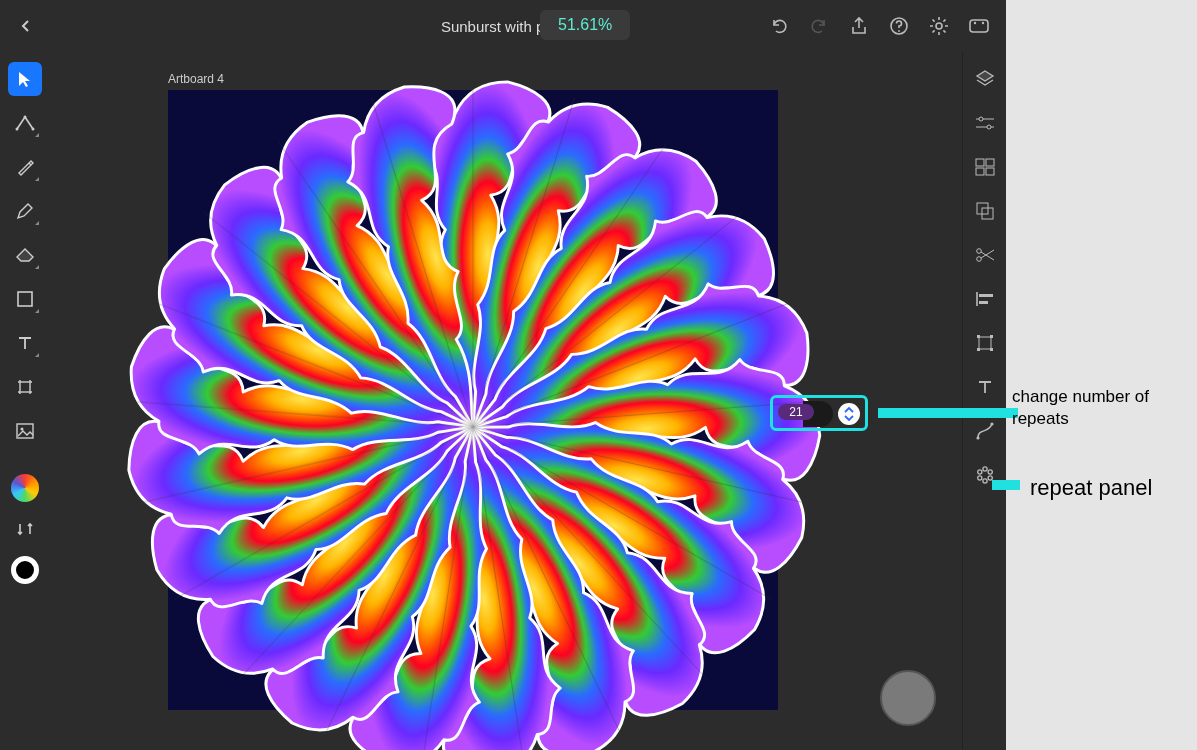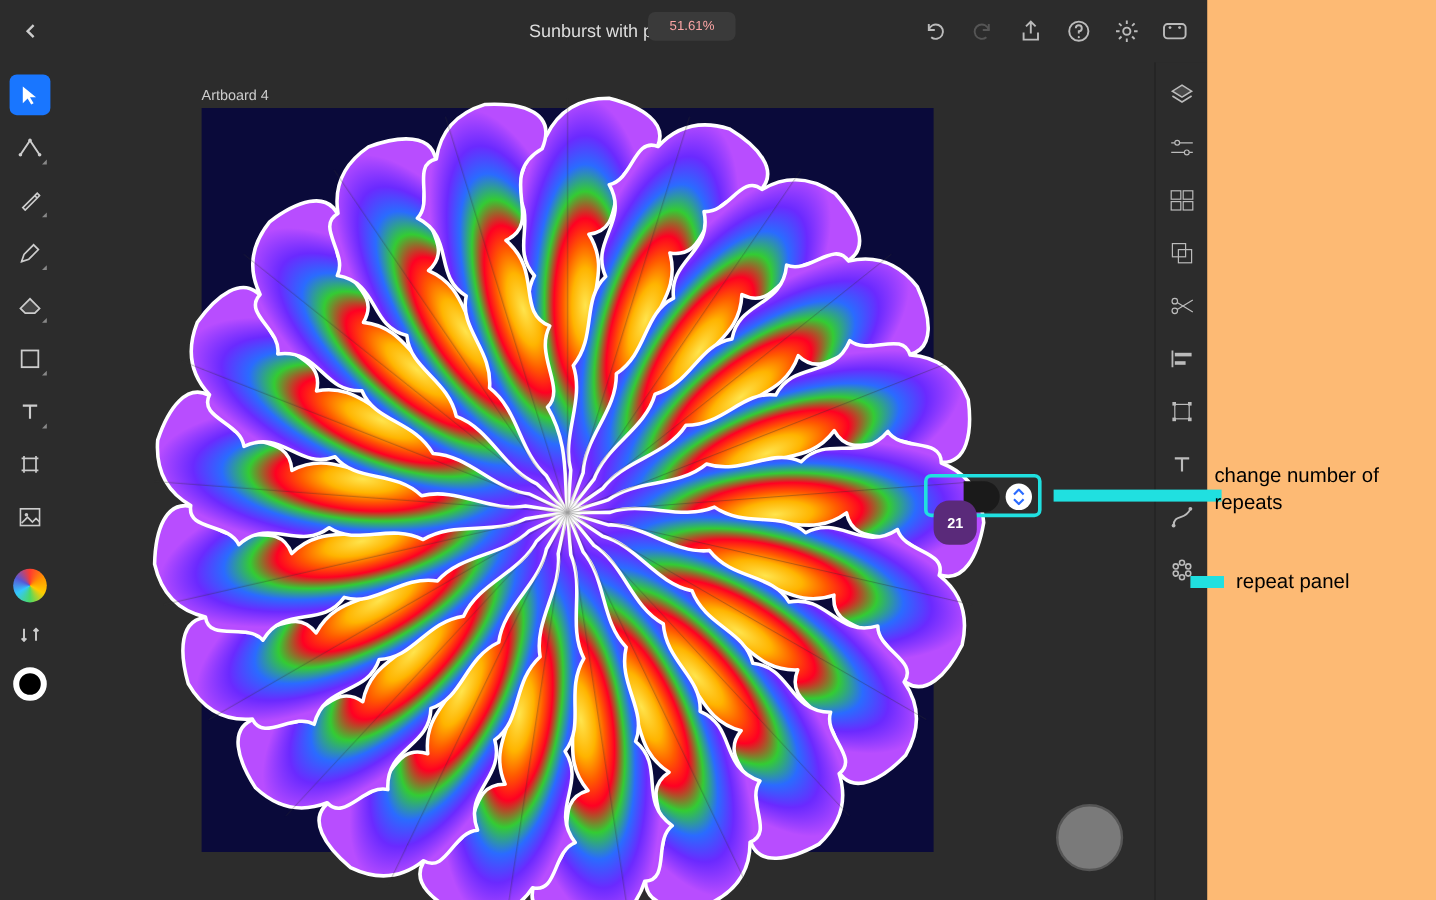--- a/index.html
+++ b/index.html
@@ -1,46 +1,46 @@
 <!DOCTYPE html>
 <html><head>
 <meta charset="utf-8">
 <style>
   * { box-sizing: border-box; margin: 0; padding: 0; }
   html, body { width: 1197px; height: 750px; font-family: -apple-system, Helvetica, Arial, sans-serif; background: #1a1a1a; overflow: hidden; }
   .app { position: relative; width: 1006px; height: 750px; background: #2c2c2c; }
   .topbar { height: 52px; display: flex; align-items: center; padding: 0 10px; color: #ccc; }
   .back-btn { width: 32px; height: 32px; display:flex; align-items:center; justify-content:center; color:#ccc; cursor:pointer; }
   .title { position:absolute; left:0; right:0; text-align:center; pointer-events:none; font-size:15px; color:#ddd; }
-  .zoom-pill { position:absolute; left:540px; top:10px; background:#3a3a3a; border-radius:6px; padding:6px 18px; font-size:11px; color:#fca5a5; cursor:pointer;}
+  .zoom-pill { position:absolute; left:540px; top:10px; background:#3a3a3a; border-radius:6px; padding:6px 18px; font-size:16px; color:#5eead4; cursor:pointer;}
   .top-right { margin-left:auto; display:flex; gap:18px; align-items:center; padding-right:6px;}
   .top-icon { width:22px; height:22px; color:#bbb; display:flex; align-items:center; justify-content:center; cursor:pointer; }
   .top-icon.dim { color:#555; }
   .left-toolbar { position:absolute; left:0; top:52px; width:50px; display:flex; flex-direction:column; align-items:center; gap:10px; padding-top:10px;}
   .tool { width:34px; height:34px; border-radius:6px; display:flex; align-items:center; justify-content:center; color:#ccc; position:relative; cursor:pointer;}
   .tool.active { background:#1976ff; color:#fff; }
   .tool .corner { position:absolute; right:3px; bottom:3px; width:0; height:0; border-left:4px solid transparent; border-bottom:4px solid #888;}
   .color-circle { width:28px; height:28px; border-radius:50%; background: conic-gradient(#ff3b30,#ff9500,#ffcc00,#4cd964,#34c7fe,#5856d6,#ff3b30); cursor:pointer; }
   .stroke-ring { width:28px; height:28px; border-radius:50%; border:5px solid #fff; background:#000; cursor:pointer;}
   .right-toolbar { position:absolute; right:0; top:52px; width:44px; display:flex; flex-direction:column; align-items:center; gap:22px; padding-top:16px; background:#2c2c2c; height:698px; border-left:1px solid #222;}
   .rtool { width:22px; height:22px; color:#bbb; display:flex; align-items:center; justify-content:center; cursor:pointer;}
   .canvas { position:absolute; left:60px; top:56px; right:50px; bottom:0; }
   .artboard-label { position:absolute; left:108px; top:16px; font-size:12px; color:#ccc; }
   .artboard { position:absolute; left:108px; top:34px; width:610px; height:620px; background:#0a0a3a; }
   .sunburst { position:absolute; left:58px; top:16px; width:710px; height:710px; }
   .repeat-widget { position:absolute; left:770px; top:395px; width:98px; height:36px; border:3px solid #20e0e0; border-radius:6px; display:flex; align-items:center; }
-  .repeat-badge { position:absolute; left:5px; top:19px; width:36px; height:37px; border-radius:13px; background:#5a2a7a; color:#fff; font-size:12px; font-weight:700; display:flex; align-items:center; justify-content:center;}
+  .repeat-badge { position:absolute; left:5px; top:6px; width:36px; height:16px; border-radius:13px; background:#5a2a7a; color:#fff; font-size:12px; font-weight:400; display:flex; align-items:center; justify-content:center;}
   .repeat-scroll { position:absolute; right:5px; top:5px; width:22px; height:22px; border-radius:50%; background:#fff; color:#2a6bff; display:flex; align-items:center; justify-content:center; cursor:pointer;}
   .repeat-mid { position:absolute; left:30px; top:3px; width:30px; height:26px; background:#1a1a1a; border-radius:0 13px 13px 0;}
   .touch-dot { position:absolute; left:820px; top:614px; width:56px; height:56px; border-radius:50%; background:#7a7a7a; border:2px solid #555;}
-  .annotations { position:absolute; left:1006px; top:0; width:191px; height:750px; background:#fdba74; }
+  .annotations { position:absolute; left:1006px; top:0; width:191px; height:750px; background:#e5e5e5; }
   .anno-line1 { position:absolute; left:-128px; top:408px; width:140px; height:10px; background:#20e0e0;}
   .anno-text1 { position:absolute; left:6px; top:386px; font-size:17px; color:#000; line-height:1.3;}
   .anno-line2 { position:absolute; left:-14px; top:480px; width:28px; height:10px; background:#20e0e0;}
-  .anno-text2 { position:absolute; left:24px; top:475px; font-size:17px; color:#000;}
+  .anno-text2 { position:absolute; left:24px; top:475px; font-size:22px; color:#000;}
   svg { display:block; }
 </style>
 </head>
 <body>
 
 <div class="app">
 
   <div class="topbar">
     <div class="back-btn">
       <svg width="14" height="14" viewBox="0 0 14 14">

